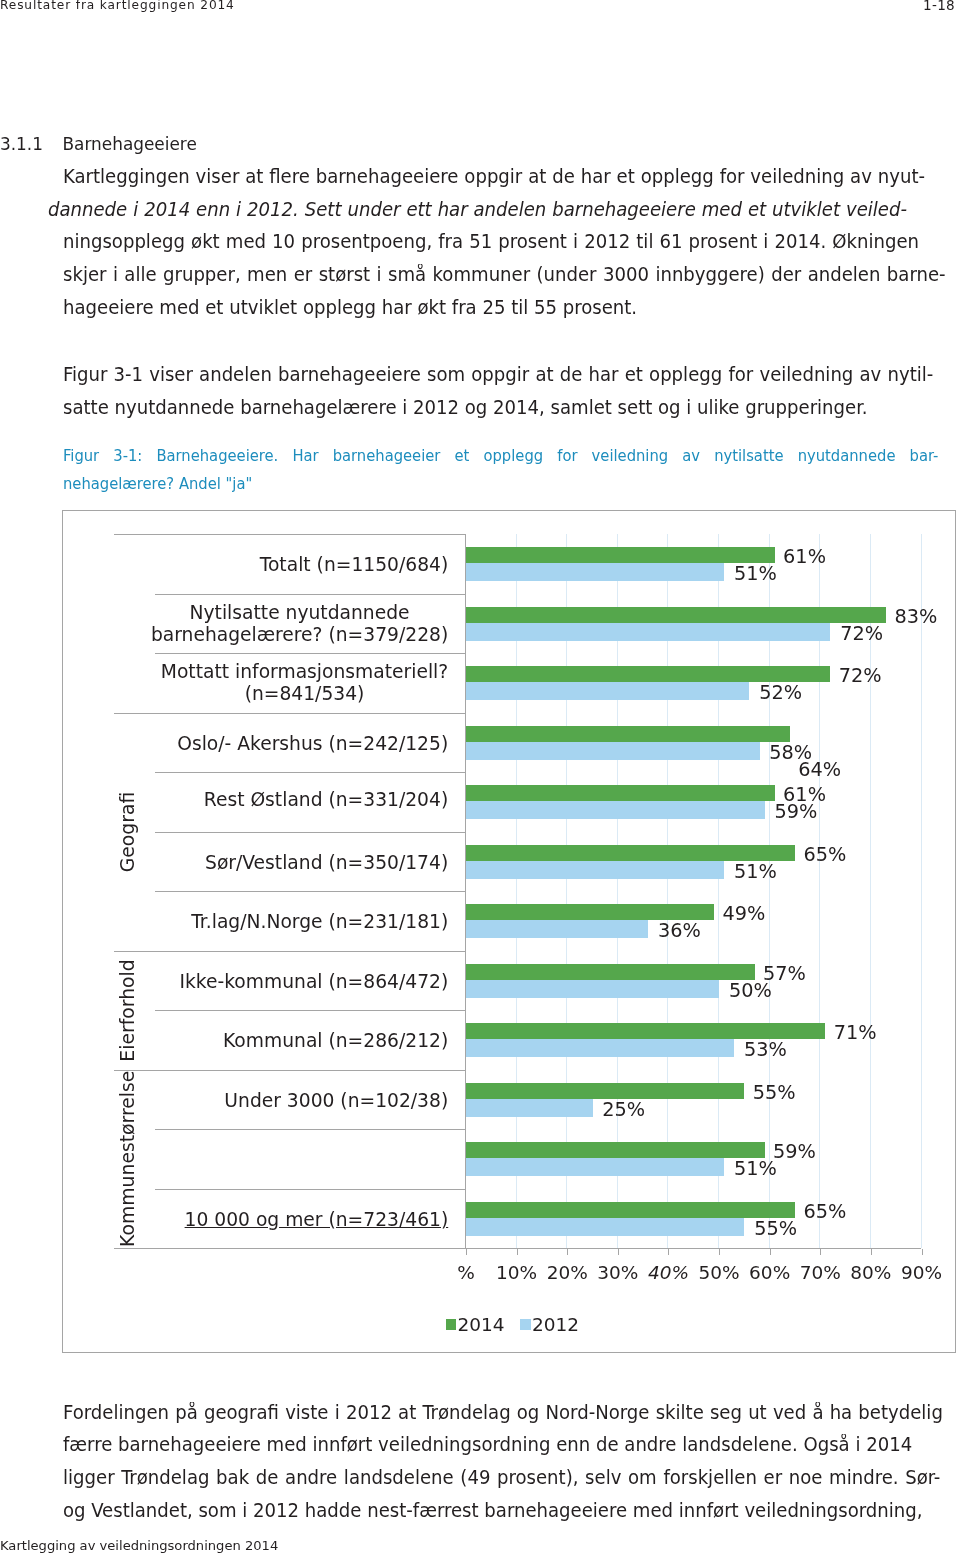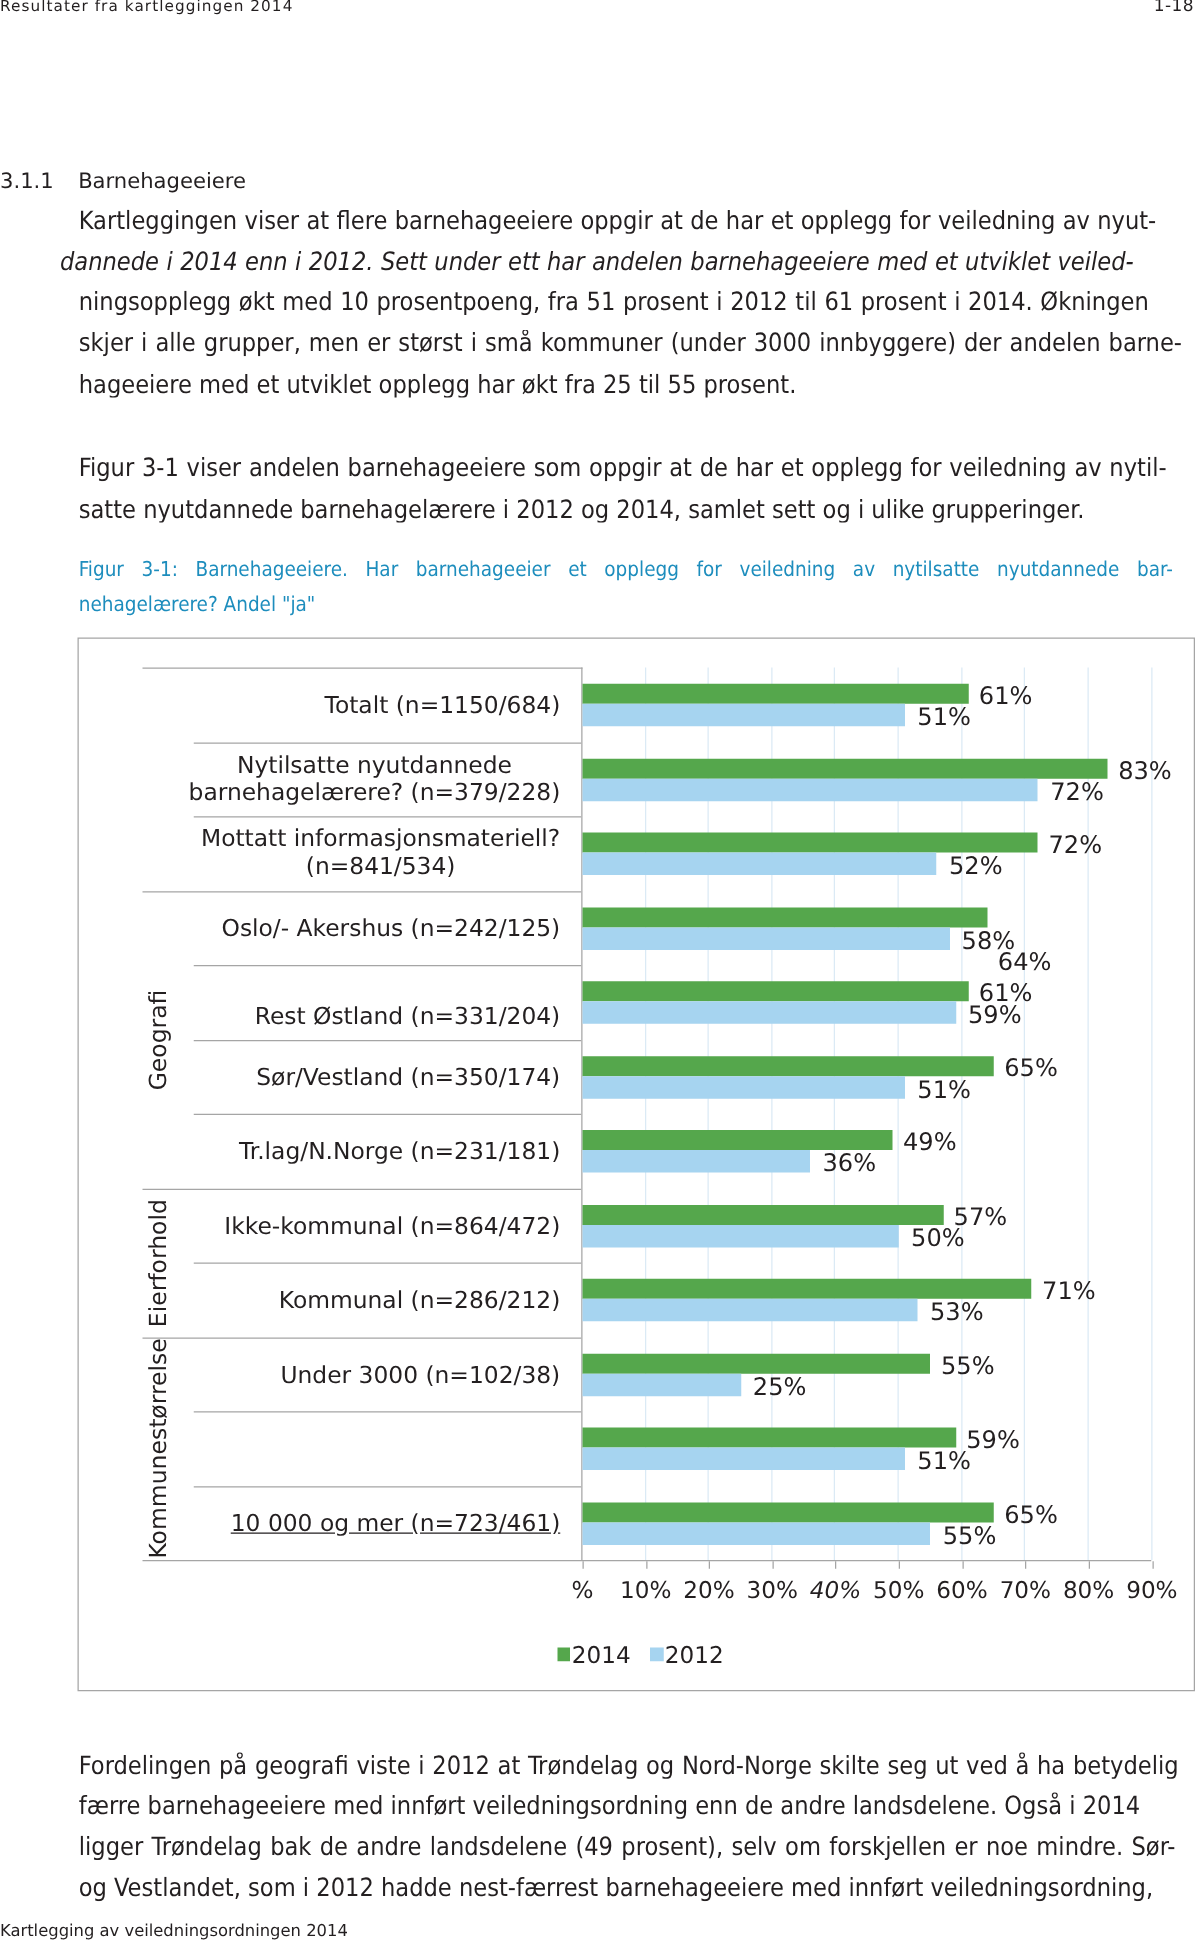--- a/index.html
+++ b/index.html
@@ -102,21 +102,21 @@
 
   <div id="chart">
     <div id="cats">
         <div class="catlbl" style="top: 20.3px;"><span>Totalt (n=1150/684)</span></div>
         <div class="catlbl" style="top: 67.6px;"><span class="wrapblk"><span>Nytilsatte nyutdannede</span><br><span>barnehagelærere? (n=379/228)</span></span></div>
         <div class="catsep" style="top: 59.5px;"></div>
         <div class="catlbl" style="top: 127.1px;"><span class="wrapblk"><span>Mottatt informasjonsmateriell?</span><br><span>(n=841/534)</span></span></div>
         <div class="catsep" style="top: 119px;"></div>
         <div class="catlbl" style="top: 198.8px;"><span>Oslo/- Akershus (n=242/125)</span></div>
         <div class="grpsep" style="top: 178.5px;"></div>
-        <div class="catlbl" style="top: 269px;"><span>Rest Østland (n=331/204)</span></div>
+        <div class="catlbl" style="top: 255px;"><span>Rest Østland (n=331/204)</span></div>
         <div class="catsep" style="top: 238px;"></div>
         <div class="catlbl" style="top: 317.8px;"><span>Sør/Vestland (n=350/174)</span></div>
         <div class="catsep" style="top: 297.5px;"></div>
         <div class="catlbl" style="top: 377.3px;"><span>Tr.lag/N.Norge (n=231/181)</span></div>
         <div class="catsep" style="top: 357px;"></div>
         <div class="catlbl" style="top: 436.8px;"><span>Ikke-kommunal (n=864/472)</span></div>
         <div class="grpsep" style="top: 416.5px;"></div>
         <div class="catlbl" style="top: 496.3px;"><span>Kommunal (n=286/212)</span></div>
         <div class="catsep" style="top: 476px;"></div>
         <div class="catlbl" style="top: 555.8px;"><span>Under 3000 (n=102/38)</span></div>

